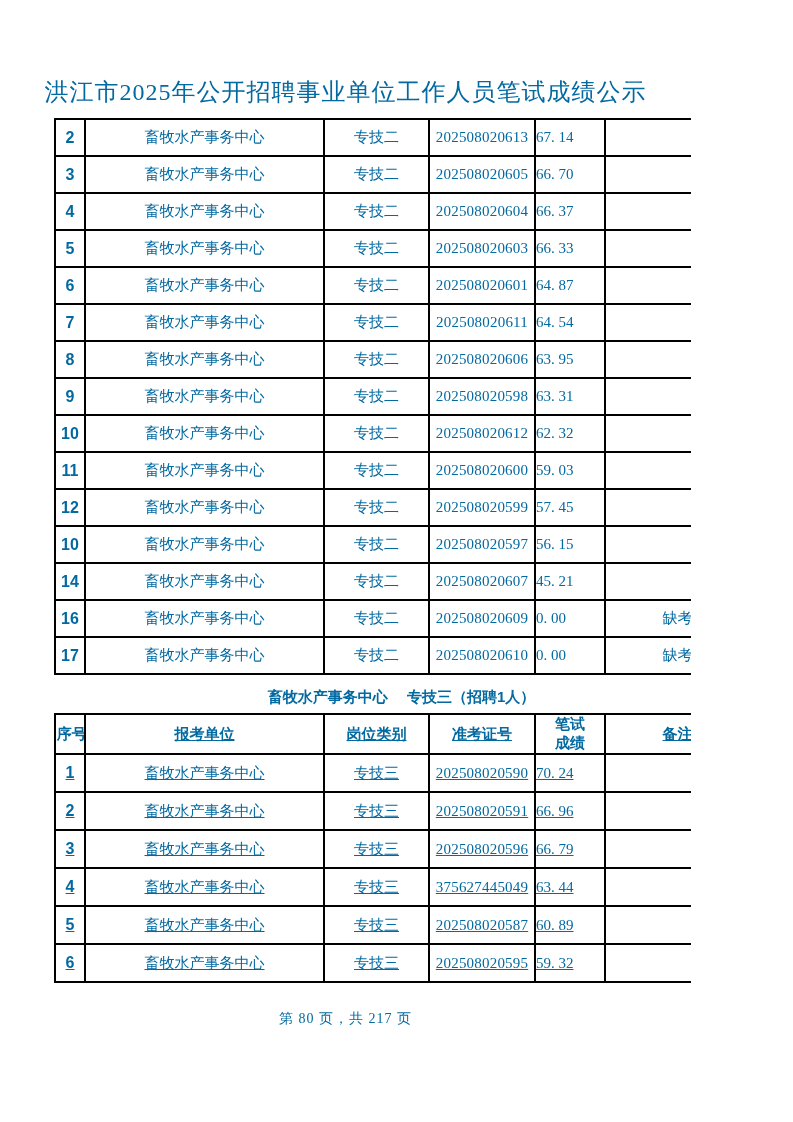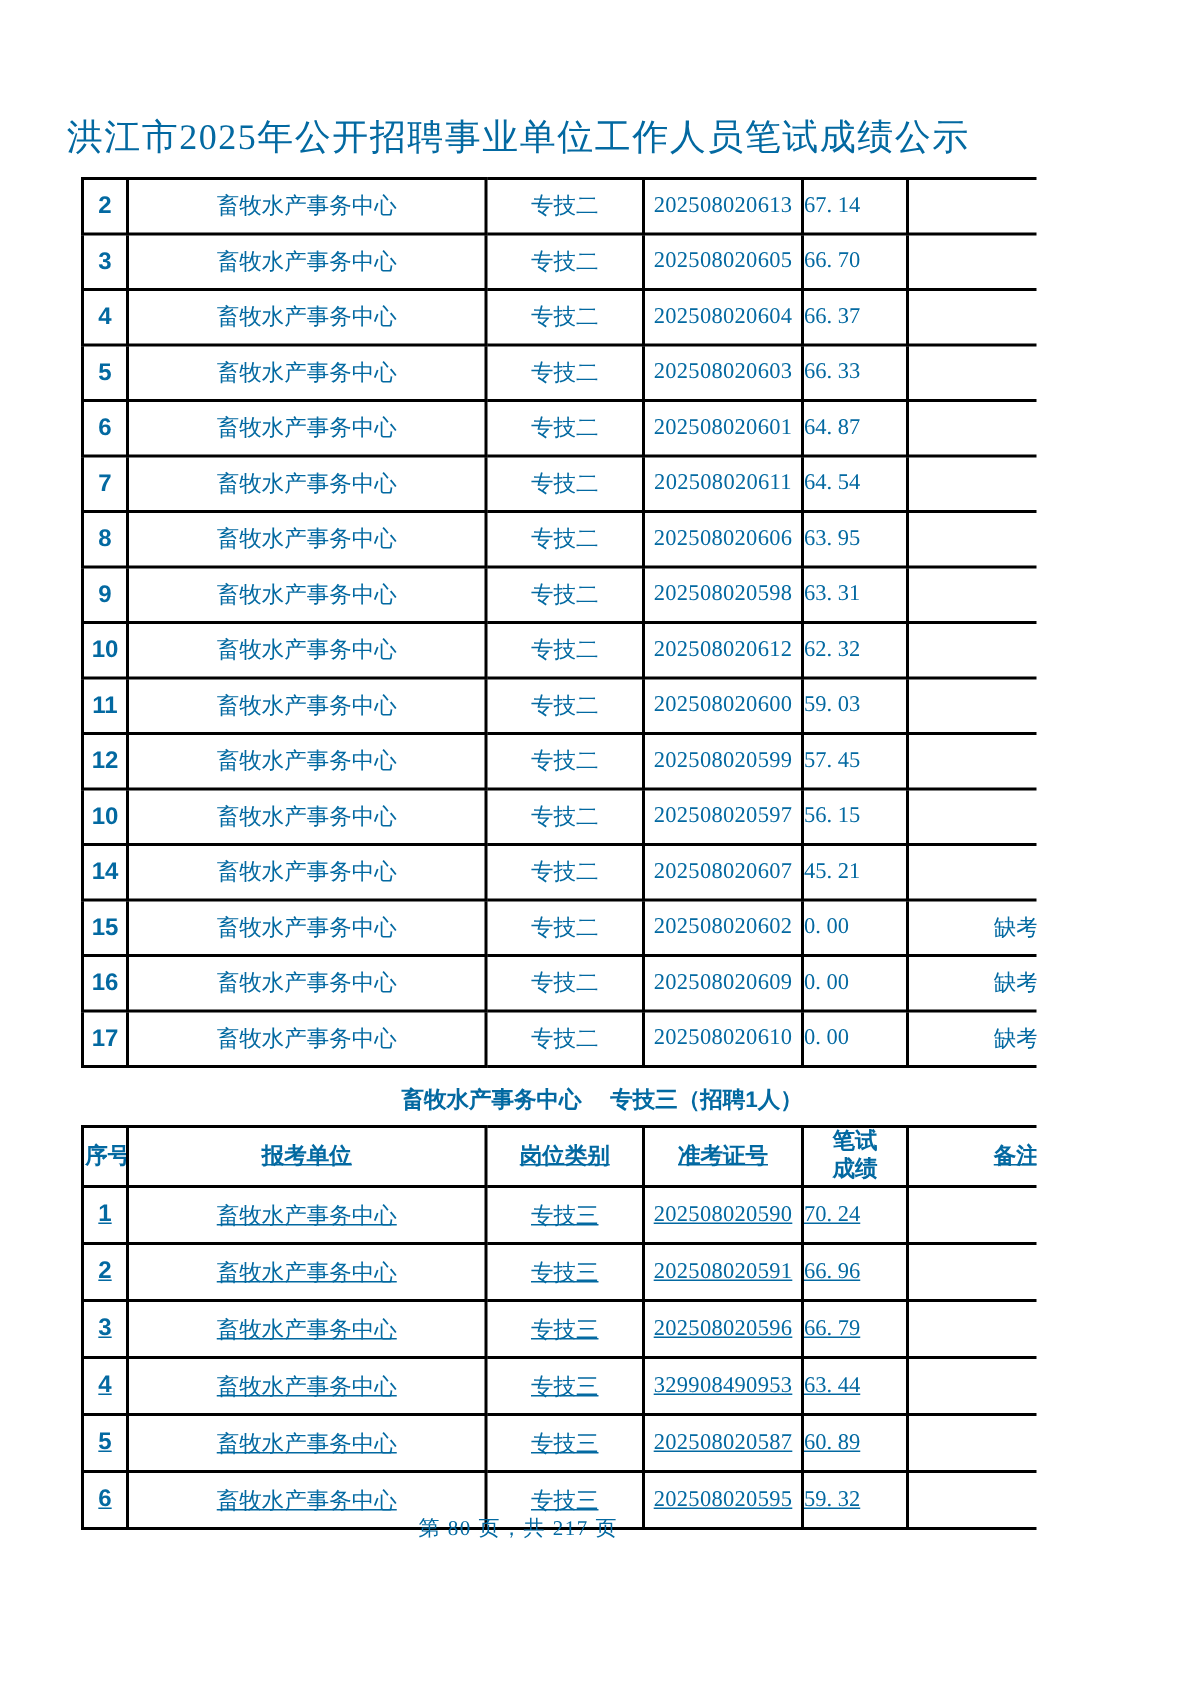--- a/index.html
+++ b/index.html
@@ -233,28 +233,20 @@
 
         <tr>
           <td class="cell-no">14</td>
           <td class="cell-unit">畜牧水产事务中心</td>
           <td class="cell-cat">专技二</td>
           <td class="cell-ticket">202508020607</td>
           <td class="cell-score">45. 21</td>
           <td class="cell-note"></td>
         </tr>
 
-        <tr>
-          <td class="cell-no">15</td>
-          <td class="cell-unit">畜牧水产事务中心</td>
-          <td class="cell-cat">专技二</td>
-          <td class="cell-ticket">202508020602</td>
-          <td class="cell-score">0. 00</td>
-          <td class="cell-note">缺考</td>
-        </tr>
 
         <tr>
           <td class="cell-no">16</td>
           <td class="cell-unit">畜牧水产事务中心</td>
           <td class="cell-cat">专技二</td>
           <td class="cell-ticket">202508020609</td>
           <td class="cell-score">0. 00</td>
           <td class="cell-note">缺考</td>
         </tr>
 
@@ -316,21 +308,21 @@
           <td class="cell-cat">专技三</td>
           <td class="cell-ticket">202508020596</td>
           <td class="cell-score">66. 79</td>
           <td class="cell-note"></td>
         </tr>
 
         <tr>
           <td class="cell-no">4</td>
           <td class="cell-unit">畜牧水产事务中心</td>
           <td class="cell-cat">专技三</td>
-          <td class="cell-ticket">329908490953</td>
+          <td class="cell-ticket">375627445049</td>
           <td class="cell-score">63. 44</td>
           <td class="cell-note"></td>
         </tr>
 
         <tr>
           <td class="cell-no">5</td>
           <td class="cell-unit">畜牧水产事务中心</td>
           <td class="cell-cat">专技三</td>
           <td class="cell-ticket">202508020587</td>
           <td class="cell-score">60. 89</td>

